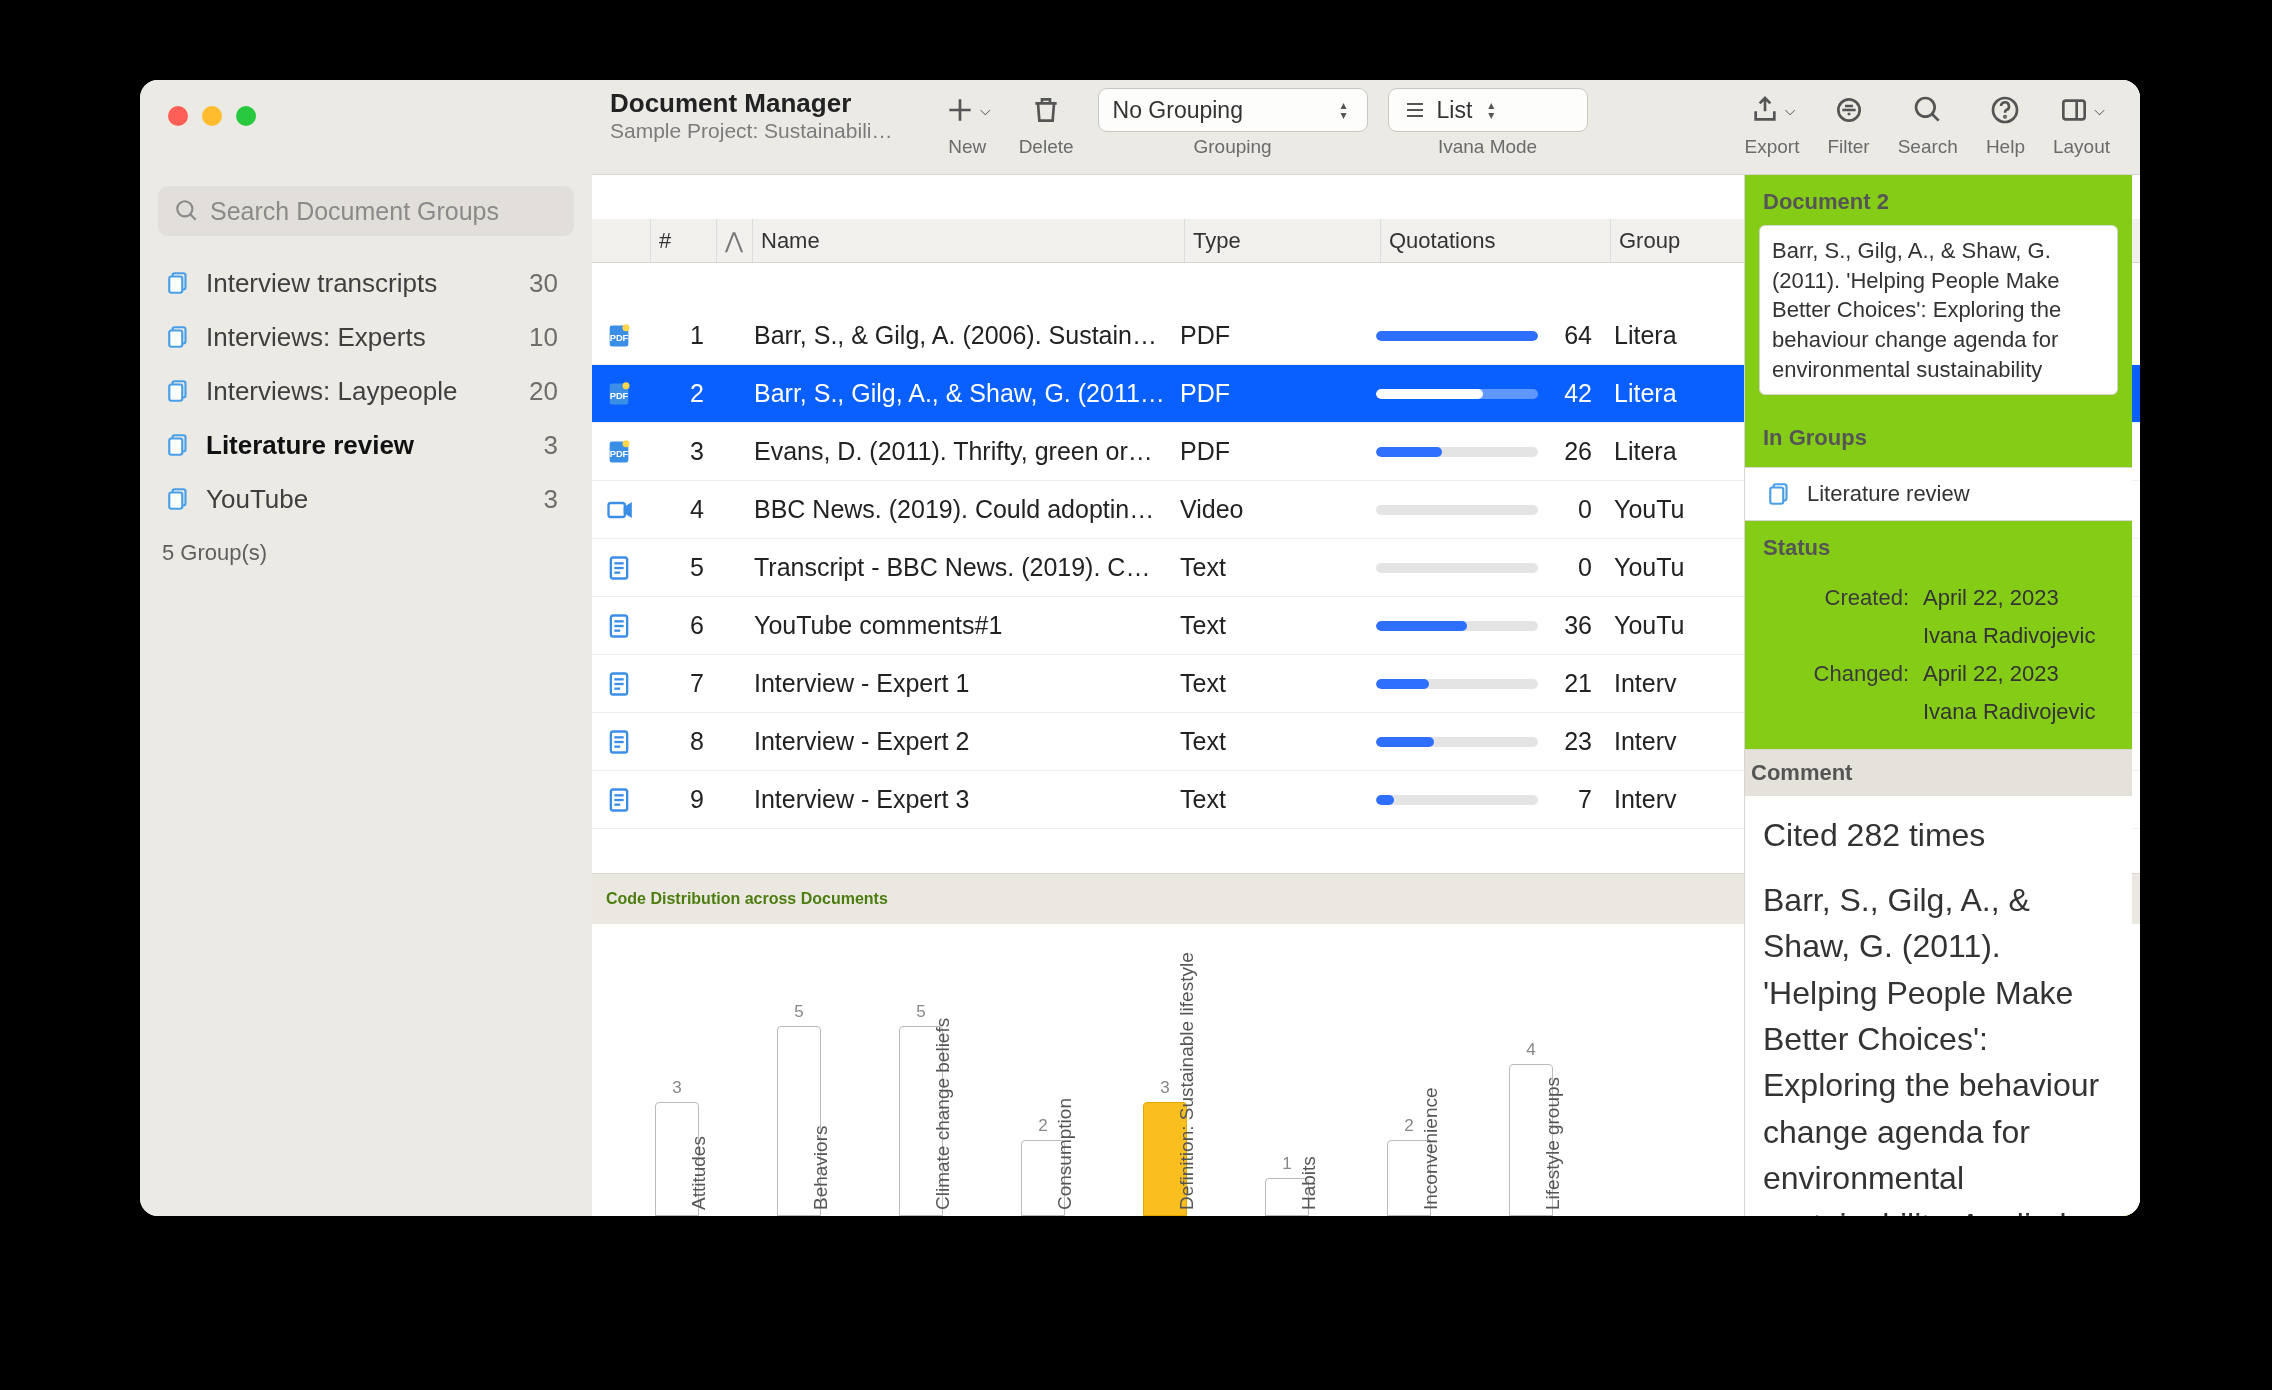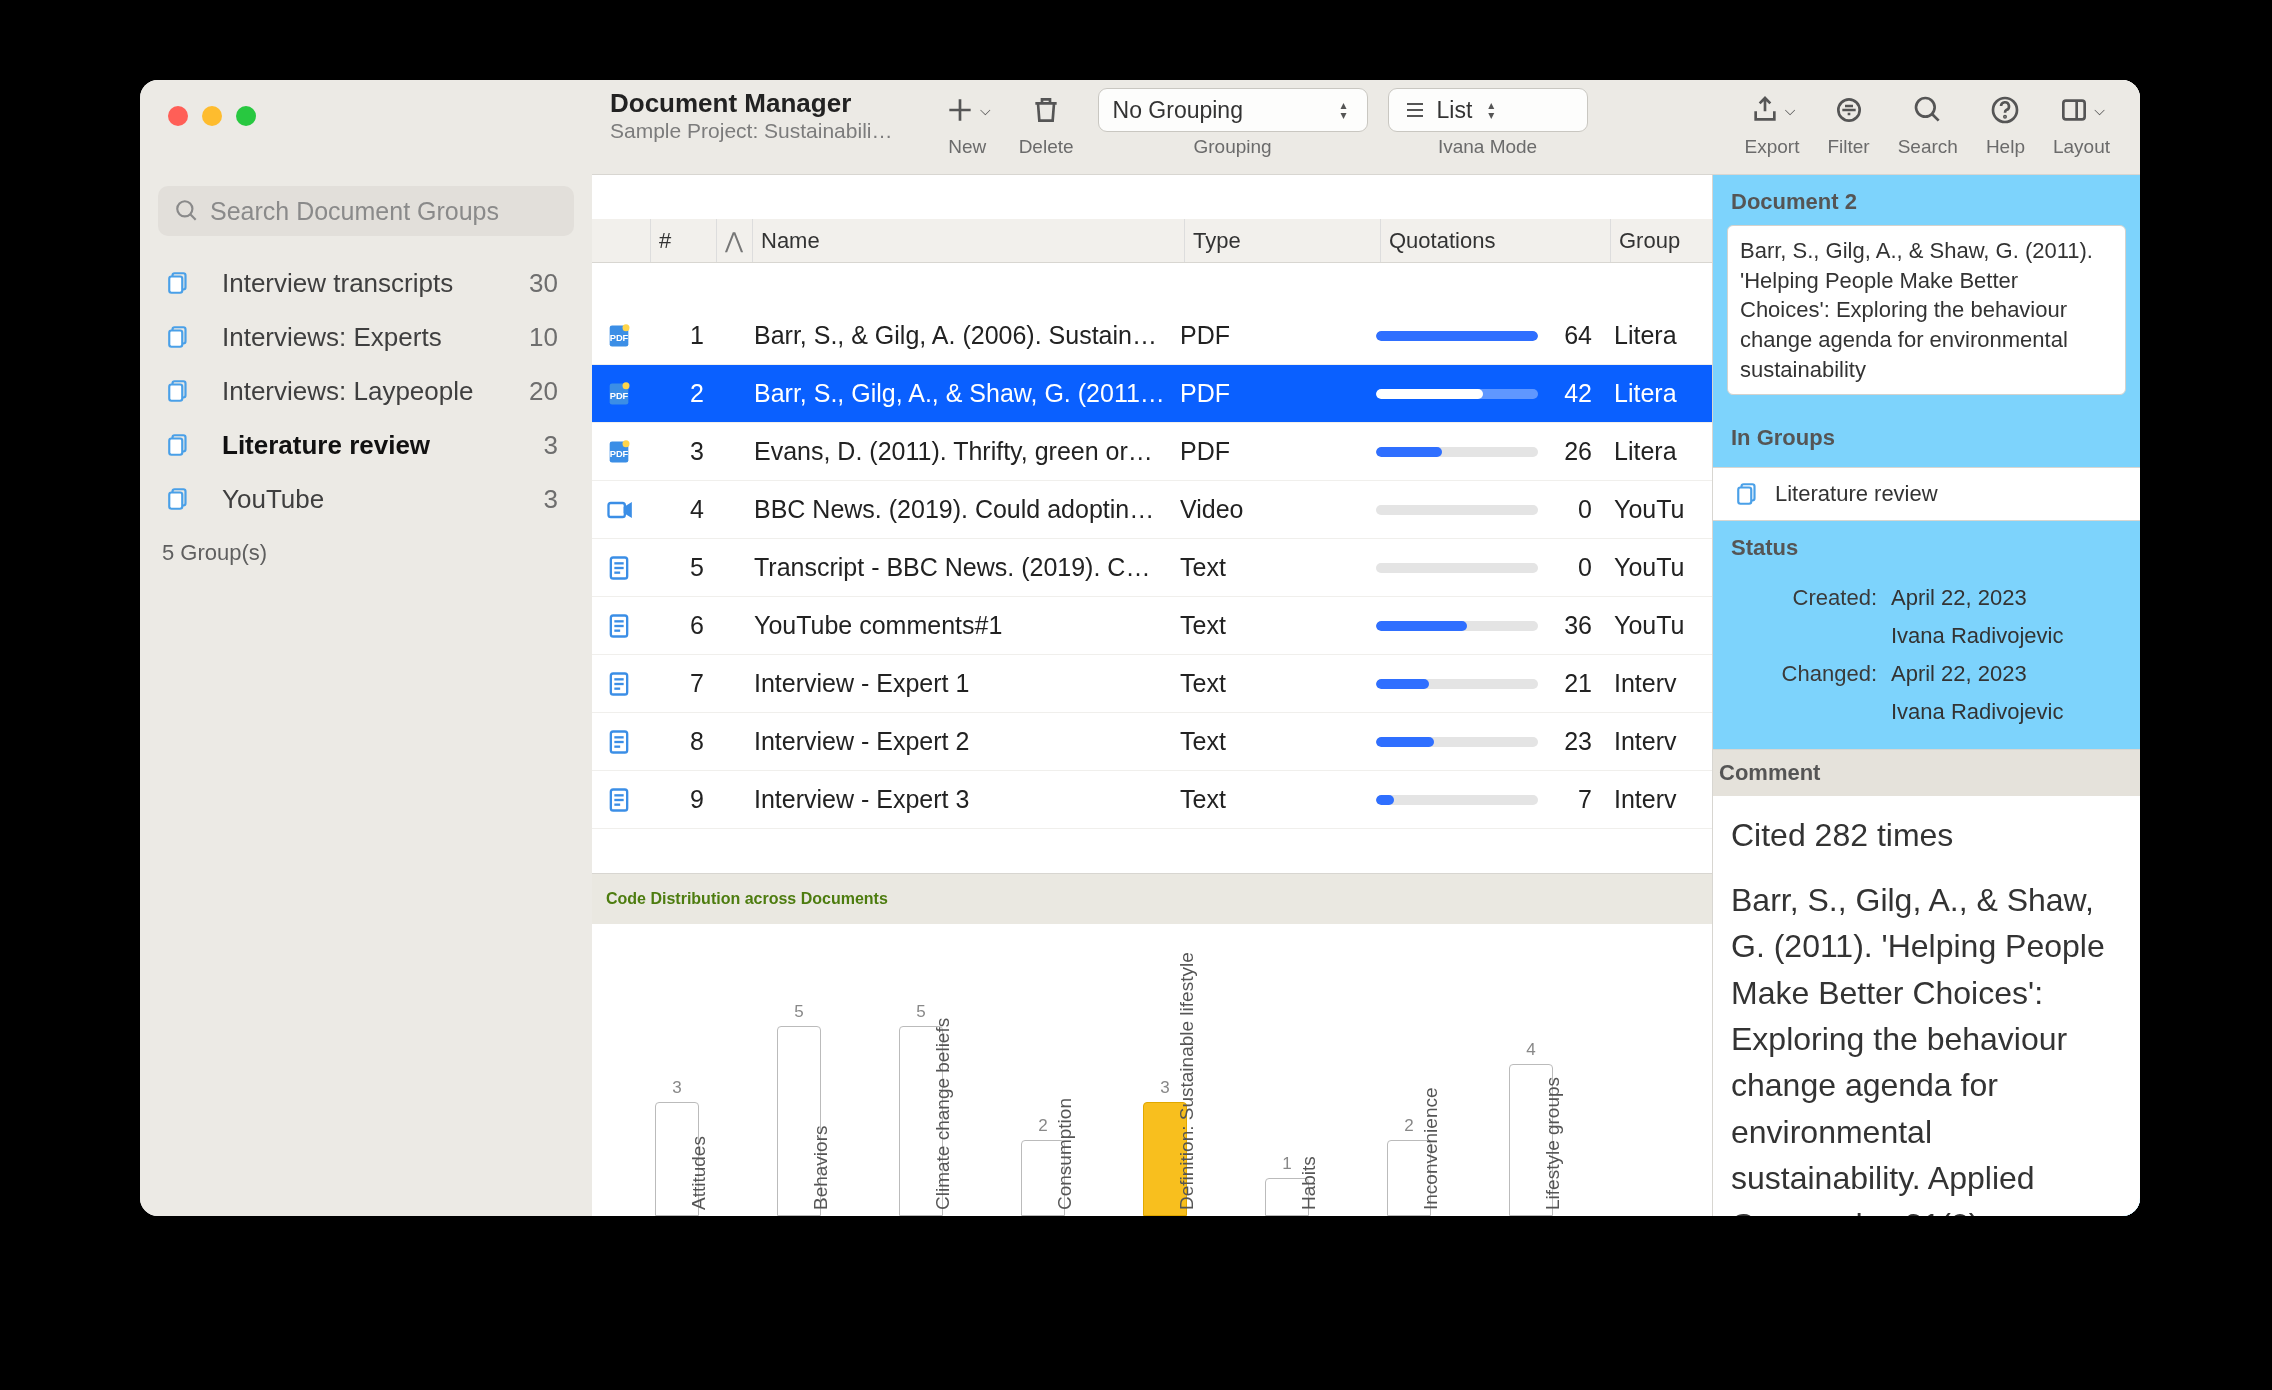--- a/index.html
+++ b/index.html
@@ -45,21 +45,21 @@
     display:flex; align-items:center; padding:0 16px; gap:10px;
     color:#8a8a8a; font-size:25px;
   }
   .search-box svg { width:26px; height:26px; }
   .groups { margin-top:22px; display:flex; flex-direction:column; gap:4px; }
   .group-item {
     display:flex; align-items:center; gap:14px; height:50px;
     padding:0 8px; border-radius:8px; font-size:26px;
     justify-content:space-between;
   }
-  .group-item .g-left { display:flex; align-items:center; gap:30px; color:#3f3f3f; }
+  .group-item .g-left { display:flex; align-items:center; gap:14px; color:#3f3f3f; }
   .group-item .g-count { color:#6e6e6e; padding-right:8px;}
   .group-item.selected .g-left { font-weight:600; color:#111;}
   .group-icon { width:26px; height:26px; }
   .sidebar-footer { margin-top:16px; padding-left:4px; font-size:22px; color:#5f5f5f;}
 
   
   .main {
     flex:1; display:flex; flex-direction:column; background:#fff; min-width:0;gap:44px;
   }
   
@@ -135,22 +135,22 @@
   }
   .bar-rect.hl { background:var(--yellow); border-color:#e1a800;}
   .bar-val { font-size:17px; color:#888; margin-bottom:4px;}
   .bar-lbl {
     position:absolute; left:58px; bottom:6px; transform:rotate(-90deg); transform-origin:left bottom;
     font-size:19px; color:#555; white-space:nowrap;
   }
 
   
   .inspector {
-    position:absolute; right:0; top:95px; bottom:0; width:428px;
-    background:#7dd3fc; border-left:1px solid var(--border);
+    position:absolute; right:8px; top:95px; bottom:0; width:388px;
+    background:#84cc16; border-left:1px solid var(--border);
     display:flex; flex-direction:column; font-size:22px; color:#333;
     overflow:hidden;
   }
   .insp-section-title { padding:14px 18px 10px; font-weight:700; color:#555; font-size:22px;}
   .insp-bibbox {
     margin:0 14px 16px; background:#fff; border:1px solid #d4d2cd; border-radius:6px;
     padding:10px 12px; font-size:22px; line-height:1.35; color:#333;
   }
   .insp-group-row {
     background:#fff; height:54px; display:flex; align-items:center; gap:14px;

